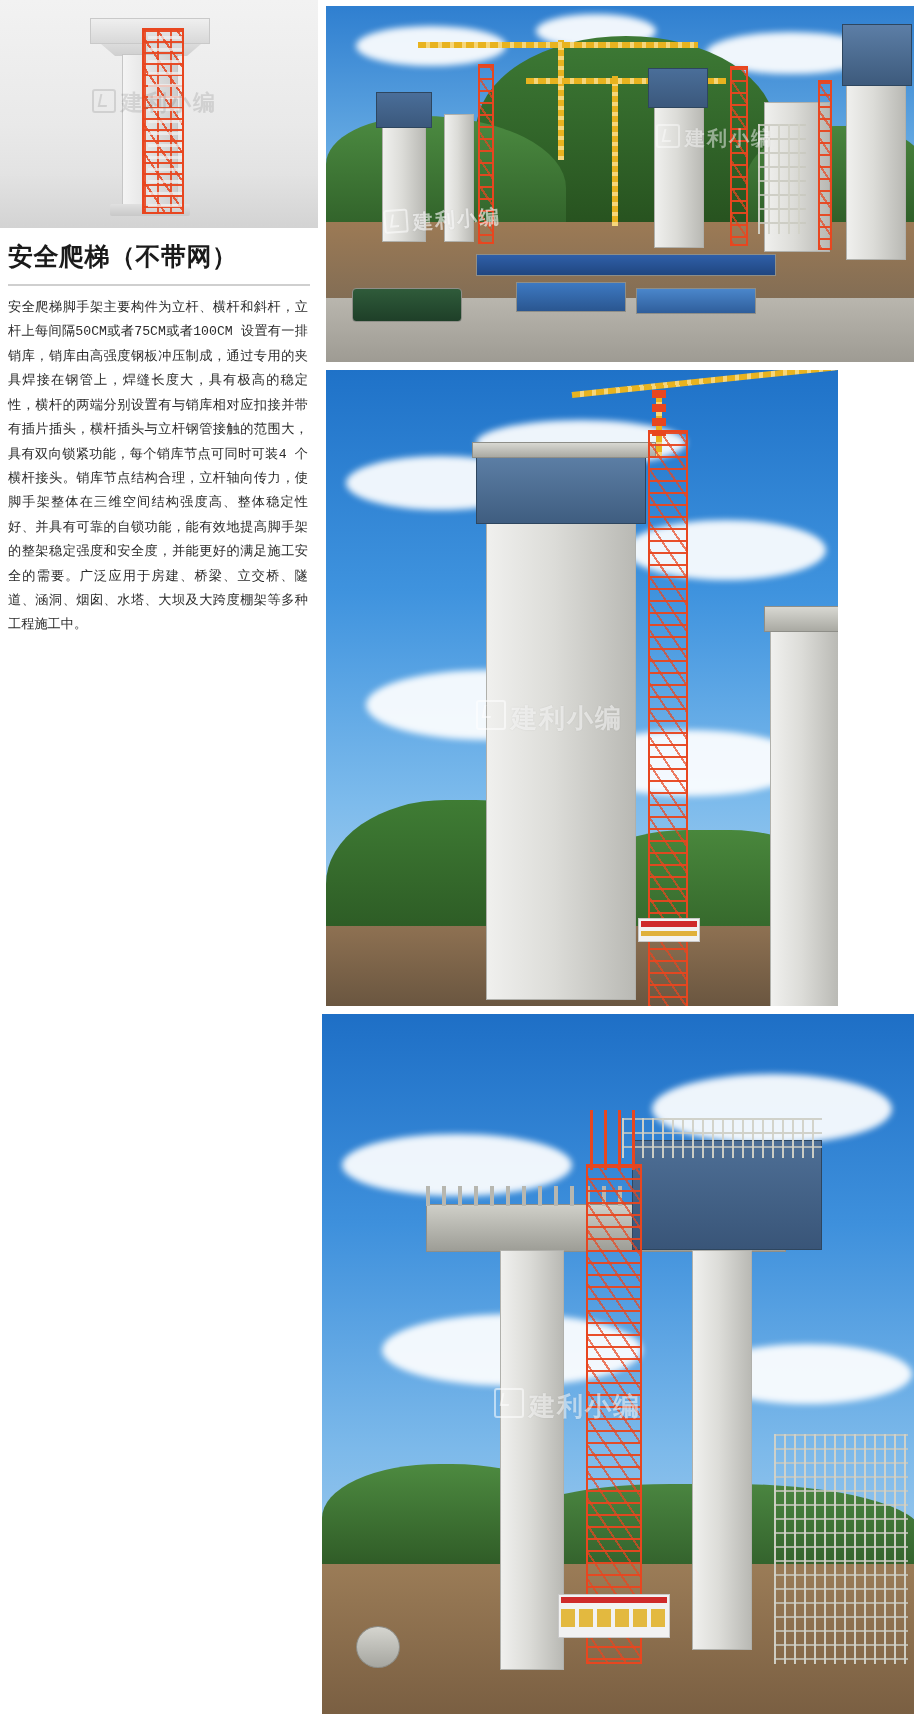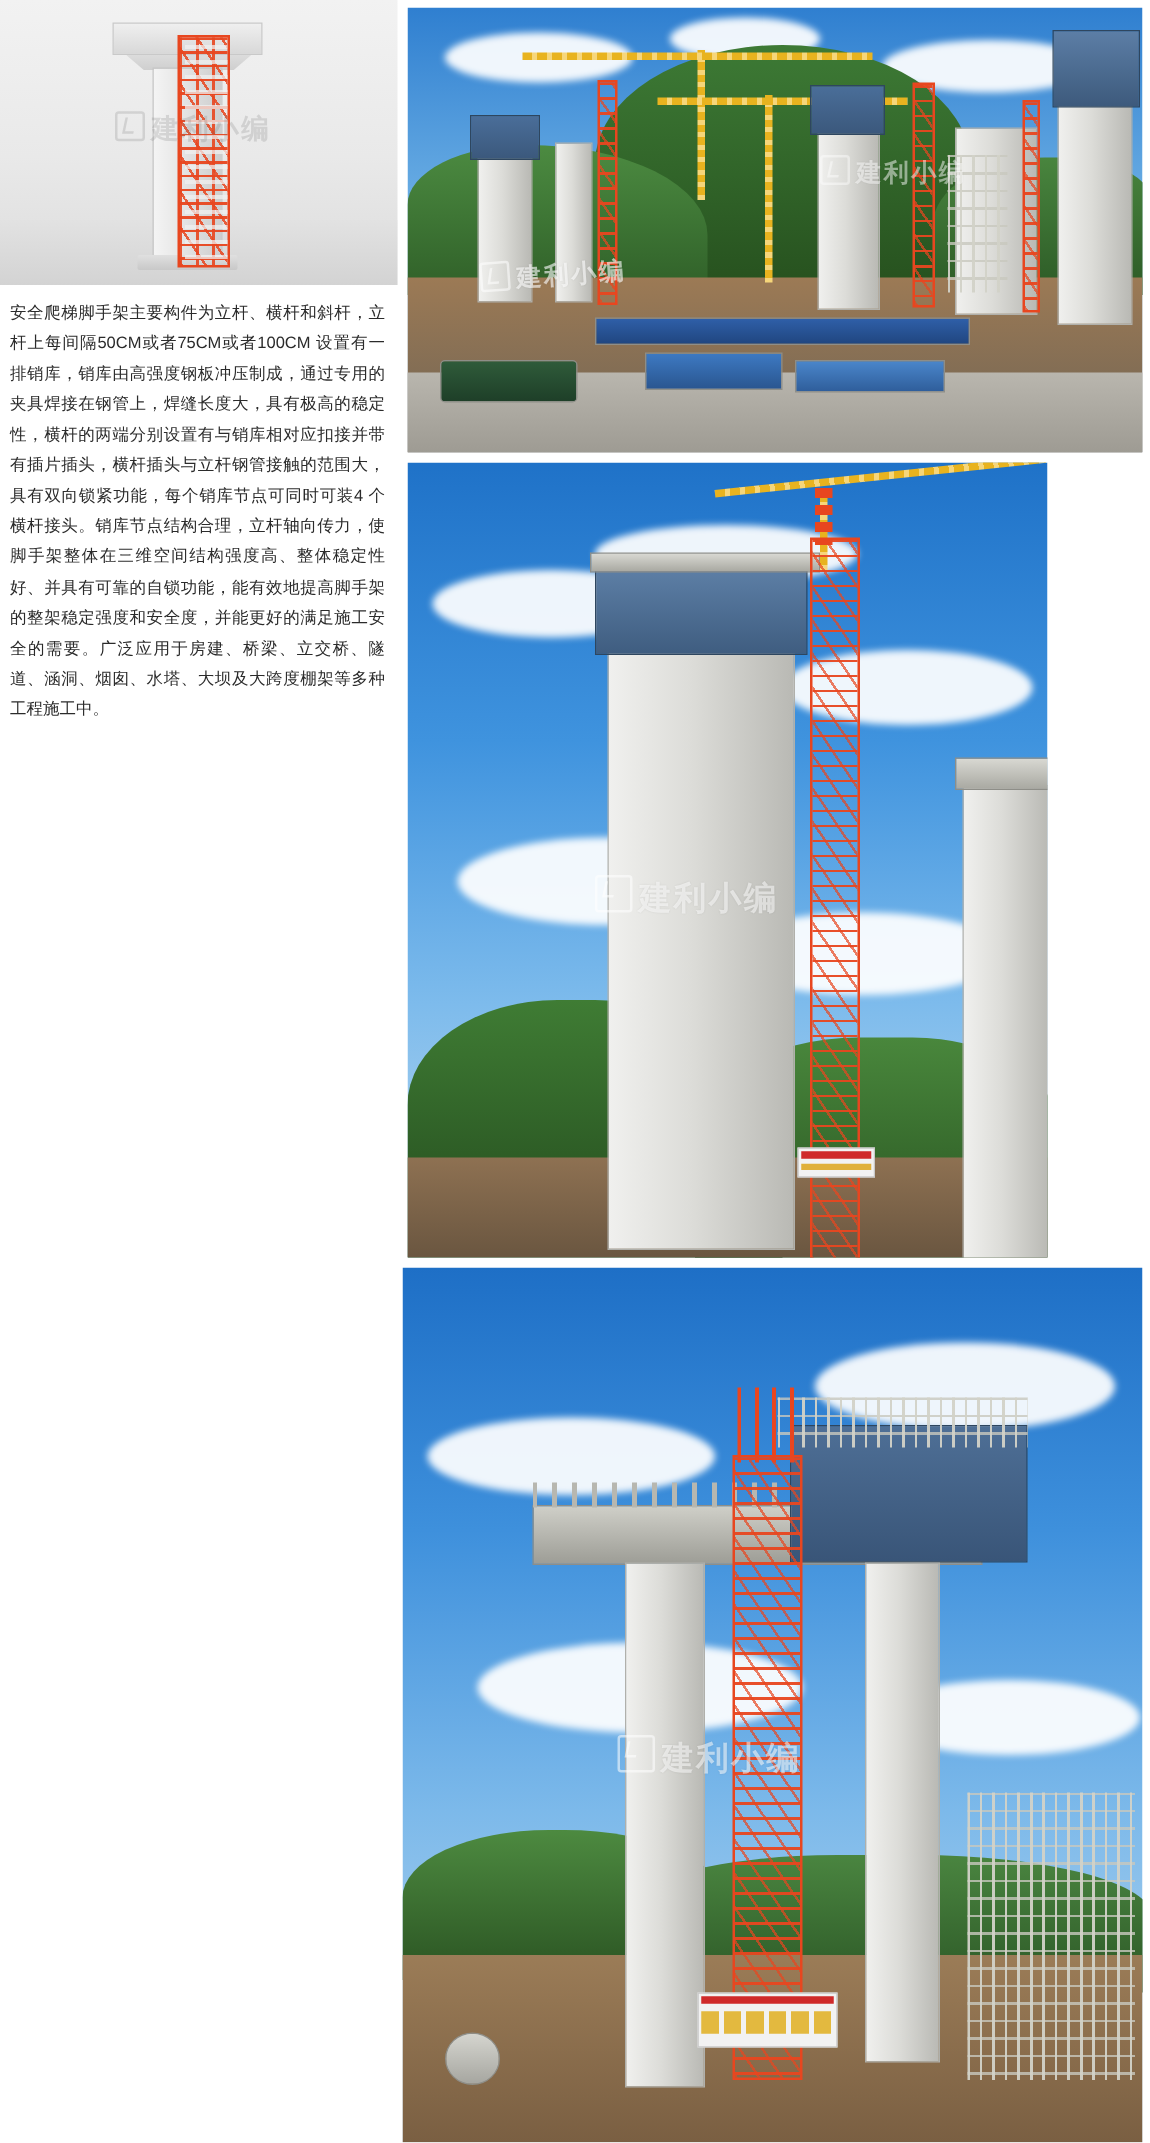--- a/index.html
+++ b/index.html
@@ -195,21 +195,21 @@
     background: #cfcfcf;
     width: 302px;
   }
   .desc {
     margin: 10px 8px 0 8px;
     width: 300px;
     font-size: 13.2px;
     line-height: 1.85;
     color: #2b2b2b;
     text-align: justify;
-    font-family: Liberation Sans, sans-serif;
+    font-family: Liberation Mono, monospace;
   }
 
   
   .right-col {
     position: absolute;
     left: 326px;
     top: 6px;
     width: 588px;
   }
   .photo {
@@ -320,20 +320,24 @@
       </div>
       <div class="ladder">
         <div class="ladder-diag"></div>
         <div class="ladder-steps"></div>
       </div>
       <div class="wm-photo">
         <span class="logo-mark"></span><span>建利小编</span>
       </div>
     </div>
 
+    <div class="title-block">
+      <div class="product-title">安全爬梯（不带网）</div>
+      <div class="title-rule"></div>
+    </div>
 
     <div class="desc">安全爬梯脚手架主要构件为立杆、横杆和斜杆，立杆上每间隔50CM或者75CM或者100CM 设置有一排销库，销库由高强度钢板冲压制成，通过专用的夹具焊接在钢管上，焊缝长度大，具有极高的稳定性，横杆的两端分别设置有与销库相对应扣接并带有插片插头，横杆插头与立杆钢管接触的范围大，具有双向锁紧功能，每个销库节点可同时可装4 个横杆接头。销库节点结构合理，立杆轴向传力，使脚手架整体在三维空间结构强度高、整体稳定性好、并具有可靠的自锁功能，能有效地提高脚手架的整架稳定强度和安全度，并能更好的满足施工安全的需要。广泛应用于房建、桥梁、立交桥、隧道、涵洞、烟囱、水塔、大坝及大跨度棚架等多种工程施工中。</div>
   </div>
 
   <div class="right-col">
 
     <div class="photo photo-1">
       <div class="sky" style="background:linear-gradient(to bottom,#2f7fd0 0%,#64a9e2 40%,#a9cfef 75%,#cfe1f0 100%);"></div>
       <div class="cloud" style="left:30px;top:20px;width:150px;height:40px;"></div>
       <div class="cloud" style="left:210px;top:8px;width:120px;height:34px;"></div>

